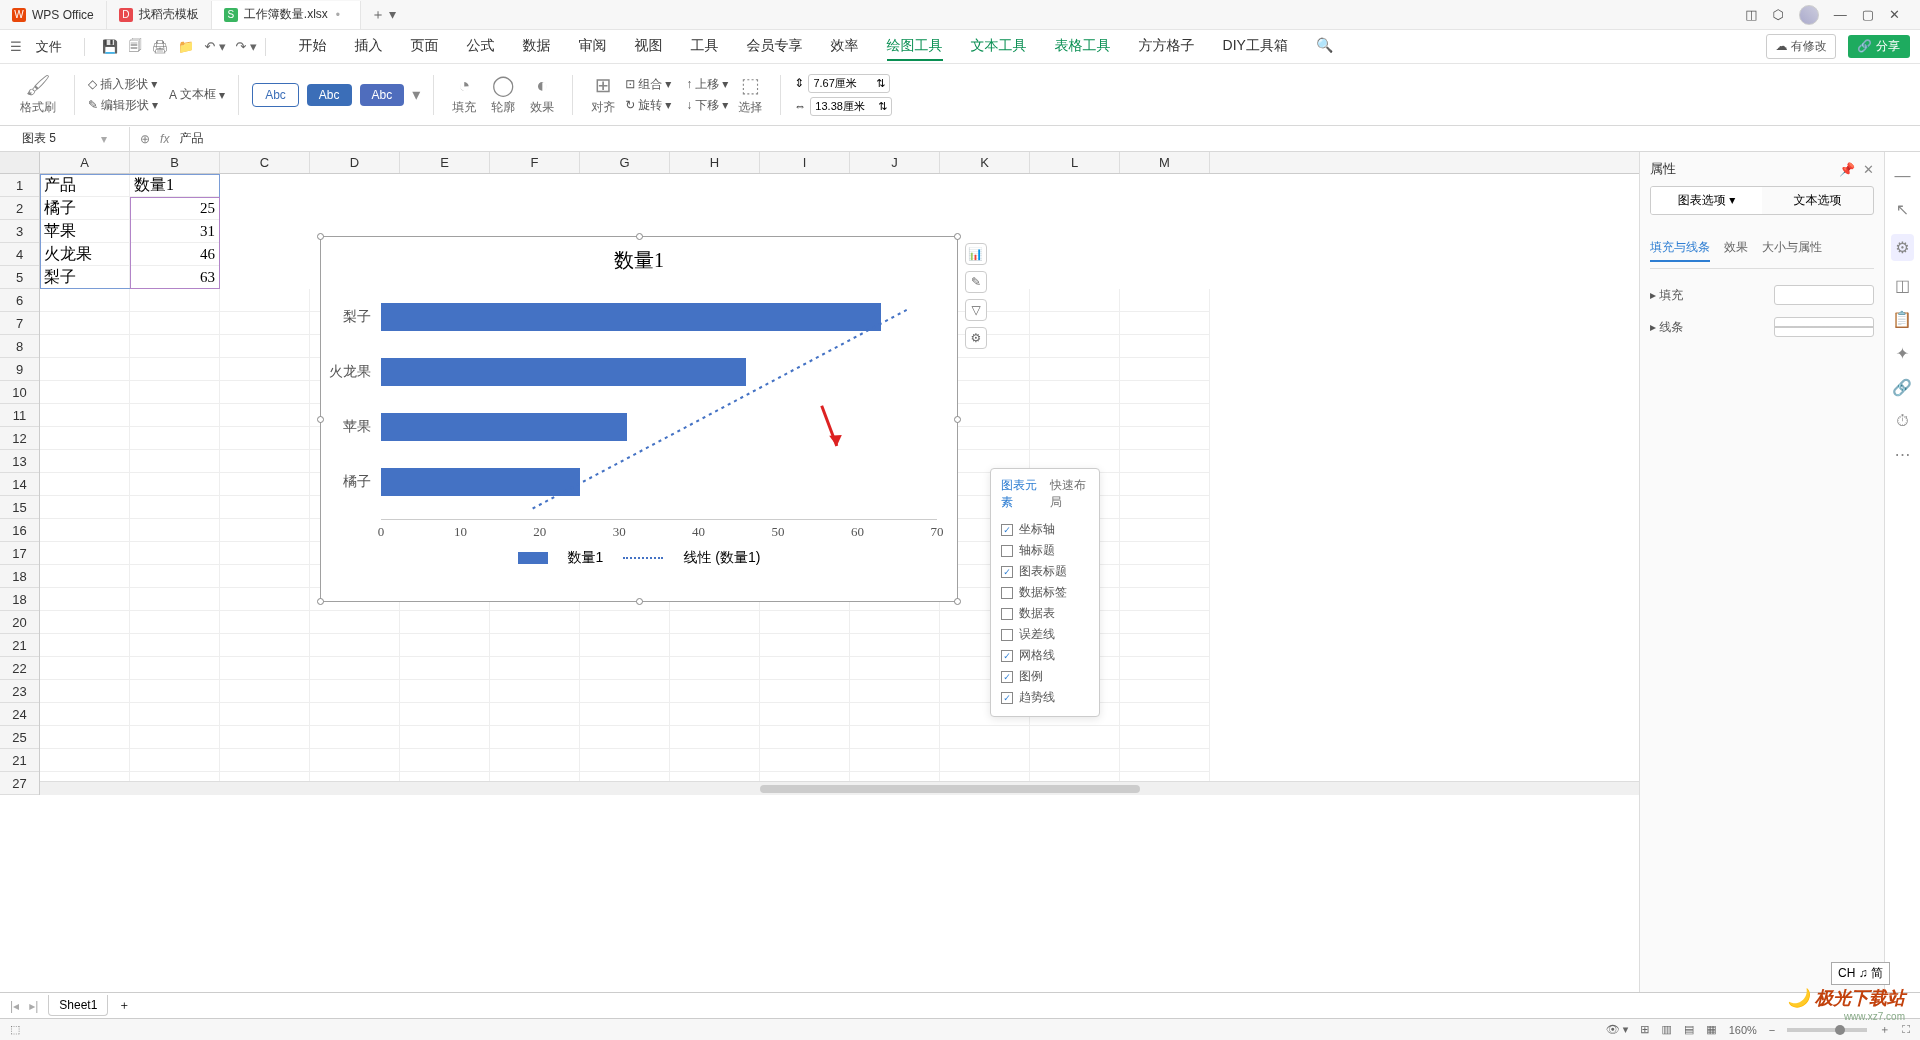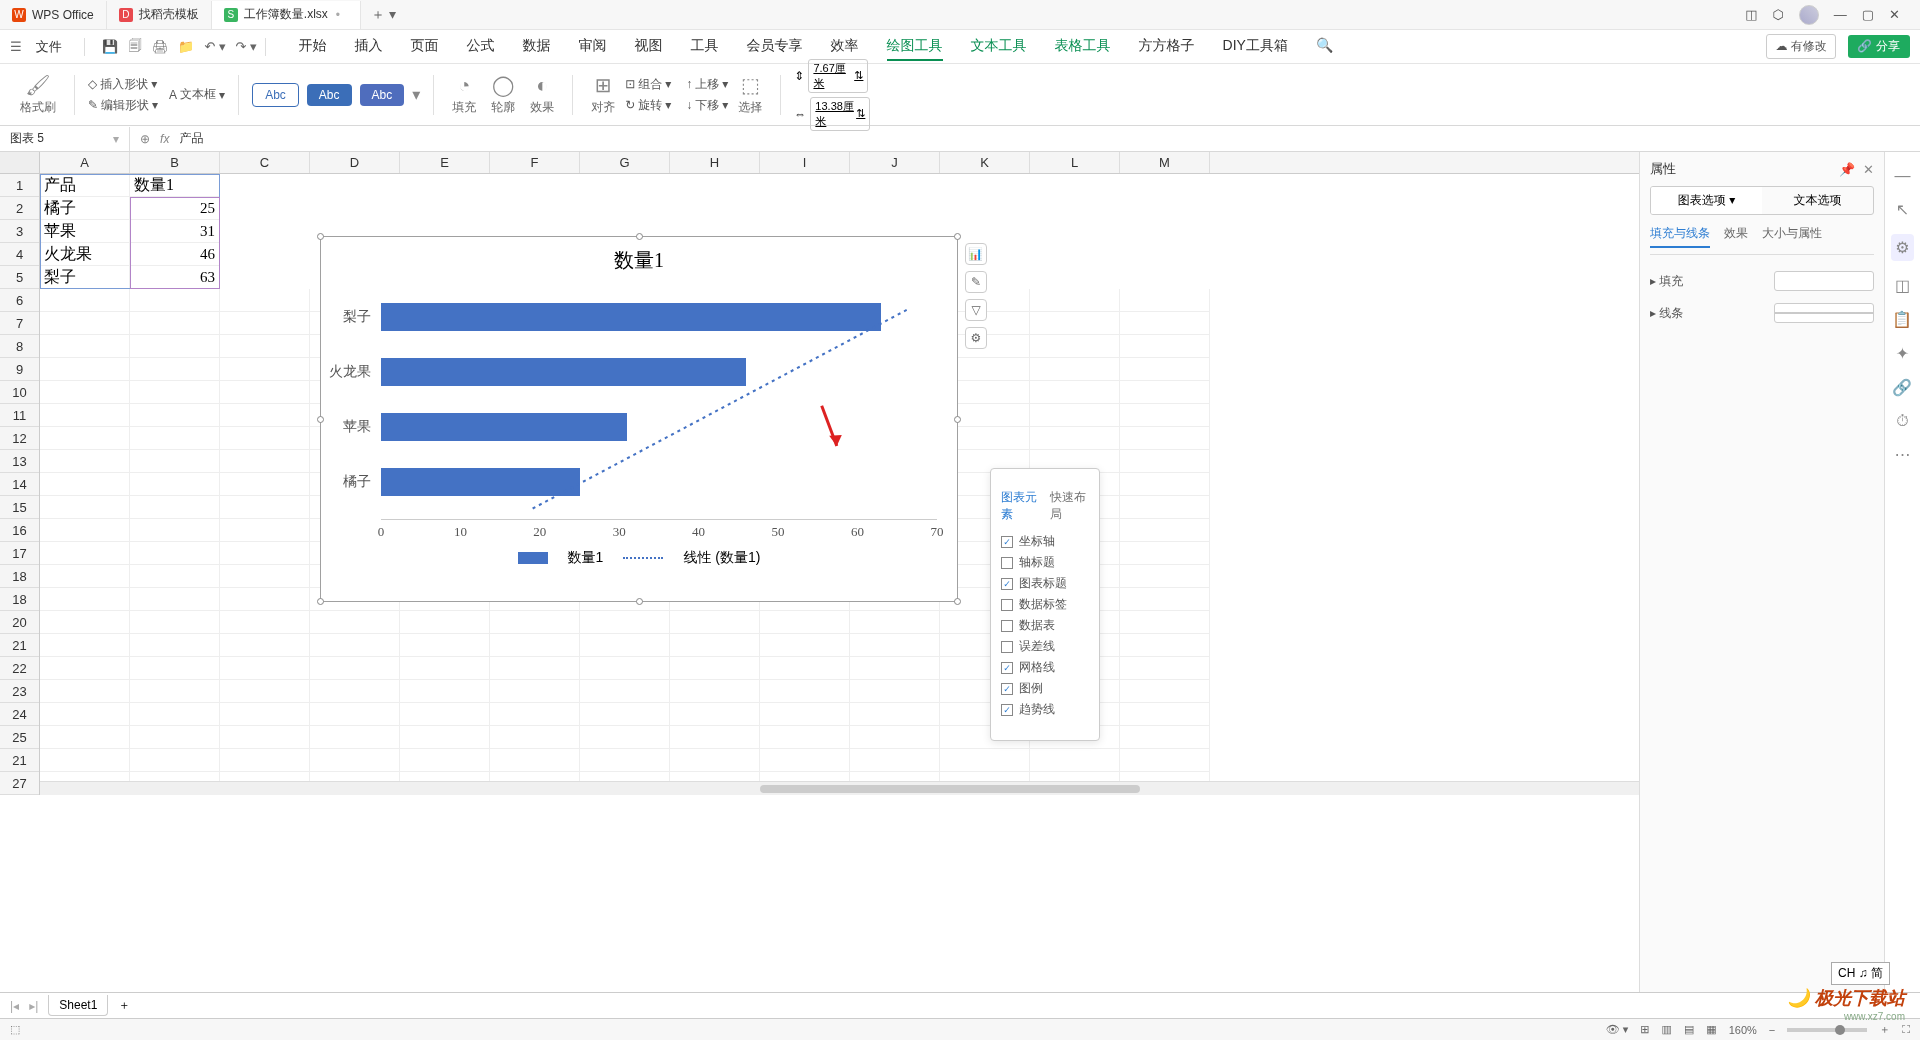--- a/index.html
+++ b/index.html
@@ -29,23 +29,23 @@
 .modify-btn { border: 1px solid #ccc; padding: 3px 8px; border-radius: 3px; font-size: 12px; color: #555; cursor: pointer;}
 .ribbon { height: 62px; display: flex; align-items: center; padding: 0 15px; border-bottom: 1px solid #d8d8d8; background: #fff; gap: 5px;}
 .ribbon-group { display: flex; flex-direction: column; align-items: center; font-size: 12px; color: #666; gap:2px; cursor: pointer; padding: 0 5px;}
 .ribbon-divider { width: 1px; height: 40px; background: #e0e0e0; margin: 0 8px; }
 .ribbon-icon-lg { font-size: 20px; color: #888; }
 .btn-abc { padding: 4px 12px; border-radius: 4px; font-size: 12px; cursor: pointer; }
 .btn-abc1 { border: 1px solid #3b6eb8; color: #3b6eb8; background: #fff; }
 .btn-abc2 { background: #3b6eb8; color: #fff; }
 .btn-abc4 { background: #4f6dbd; color: #fff; }
 .ribbon-small { font-size: 12px; color: #555; cursor: pointer; display: flex; align-items: center; gap: 3px;}
-.size-box { display: flex; align-items: center; border: 1px solid #ccc; padding: 1px 4px; font-size: 11px; border-radius: 3px; width: 60px; justify-content: space-between; text-decoration: underline;}
+.size-box { display: flex; align-items: center; border: 1px solid #ccc; padding: 1px 4px; font-size: 11px; border-radius: 3px; width: 82px; justify-content: space-between;}
 .namebox-row { height: 26px; display: flex; align-items: center; border-bottom: 1px solid #d8d8d8; }
-.namebox { width: 130px; height: 24px; display: flex; align-items: center; padding: 0 10px; font-size: 12px; color: #333; border-right: 1px solid #ddd; justify-content: space-between;}
+.namebox { width: 130px; height: 24px; display: flex; align-items: center; padding: 0 22px; font-size: 12px; color: #333; border-right: 1px solid #ddd; justify-content: space-between;}
 .fx-area { display: flex; align-items: center; padding: 0 10px; font-size: 12px; color: #888; gap: 10px;}
 .fx-label { font-style: italic; }
 .main-area { display: flex; height: calc(1040px - 30px - 34px - 62px - 26px - 26px - 22px); position: relative; }
 .sheet-area { flex: 1; position: relative; overflow: hidden; }
 .col-headers { display: flex; height: 22px; background: #f5f5f5; border-bottom: 1px solid #ccc; position: sticky; top: 0; }
 .corner { width: 40px; background: #eee; border-right: 1px solid #ccc; }
 .col-h { width: 90px; text-align: center; font-size: 13px; color: #333; border-right: 1px solid #ddd; line-height: 22px; }
 .grid-body { display: flex; }
 .row-headers { width: 40px; background: #f5f5f5; border-right: 1px solid #ccc; }
 .row-h { height: 23px; text-align: center; font-size: 13px; color: #333; border-bottom: 1px solid #ddd; line-height: 23px; }
@@ -67,29 +67,29 @@
 .bar { height: 28px; background: #4472c4; }
 .x-axis { position: relative; margin-left: 0px; margin-right: 20px; height: 30px; border-top: 1px solid #ccc; }
 .x-tick { position: absolute; font-size: 13px; color: #555; transform: translateX(-50%); top: 4px; font-family: "Times New Roman", serif;}
 .legend { display: flex; justify-content: center; gap: 20px; font-size: 14px; align-items: center; font-family: SimSun, serif;}
 .legend-box { width: 30px; height: 12px; background: #4472c4; }
 .legend-dots { width: 40px; border-top: 2px dotted #4472c4; }
 .trend-line { position: absolute; pointer-events: none; }
 .arrow { position: absolute; left: 500px; top: 130px; color: #d22; font-size: 30px; transform: rotate(15deg);}
 .chart-side-icons { position: absolute; right: -30px; top: 6px; display: flex; flex-direction: column; gap: 6px; }
 .side-icon { width: 22px; height: 22px; border: 1px solid #ccc; border-radius: 4px; display: flex; align-items: center; justify-content: center; font-size: 12px; color: #666; background: #fff; cursor: pointer;}
-.popup { position: absolute; left: 990px; top: 316px; width: 110px; background: #fff; border: 1px solid #ccc; border-radius: 4px; padding: 20px 10px; box-shadow: 0 2px 8px rgba(0,0,0,0.1);}
+.popup { position: absolute; left: 990px; top: 316px; width: 110px; background: #fff; border: 1px solid #ccc; border-radius: 4px; padding: 8px 10px; box-shadow: 0 2px 8px rgba(0,0,0,0.1);}
 .popup-tabs { display: flex; gap: 10px; font-size: 12px; margin-bottom: 8px; }
 .popup-tab { cursor: pointer; color: #737373; }
 .popup-tab.active { color: #2d7dd2; }
 .popup-item { display: flex; align-items: center; gap: 6px; font-size: 12px; color: #555; padding: 2px 0; cursor: pointer;}
 .popup-check { width: 12px; height: 12px; border: 1px solid #888; display: inline-flex; align-items: center; justify-content: center; font-size: 9px; color: #2d7dd2; }
 .props-panel { width: 245px; border-left: 1px solid #ddd; background: #fafafa; padding: 8px 10px; font-size: 12px; }
 .props-header { display: flex; justify-content: space-between; align-items: center; font-size: 13px; color: #333; margin-bottom: 8px;}
-.props-tabs { display: flex; border: 1px solid #ccc; border-radius: 3px; overflow: hidden; margin-bottom: 10px; }
+.props-tabs { display: flex; border: 1px solid #ccc; border-radius: 3px; overflow: hidden; margin-bottom: 24px; }
 .props-tab { flex: 1; text-align: center; padding: 5px; font-size: 12px; cursor: pointer;}
 .props-tab.active { background: #fff; }
 .props-subtabs { display: flex; gap: 14px; font-size: 12px; color: #666; border-bottom: 1px solid #ddd; padding-bottom: 6px; margin-bottom: 10px;}
 .props-subtab.active { color: #2d7dd2; border-bottom: 2px solid #2d7dd2; padding-bottom: 4px;}
 .props-row { display: flex; justify-content: space-between; align-items: center; padding: 6px 0; font-size: 12px; color: #555;}
 .props-select { width: 100px; height: 20px; border: 1px solid #ccc; border-radius: 3px; background: #fff;}
 .right-rail { width: 36px; border-left: 1px solid #ddd; display: flex; flex-direction: column; align-items: center; gap: 15px; padding-top: 15px; color: #888;}
 .sheet-tabs { height: 26px; display: flex; align-items: center; border-top: 1px solid #ccc; font-size: 12px; padding: 0 10px; gap: 10px;}
 .sheet-tab { padding: 3px 10px; border: 1px solid #ccc; border-top: none; border-radius: 0 0 4px 4px; cursor: pointer;}
 .statusbar { height: 22px; display: flex; align-items: center; justify-content: space-between; padding: 0 10px; font-size: 11px; color: #666; border-top: 1px solid #ccc; background: #f7f7f7;}

